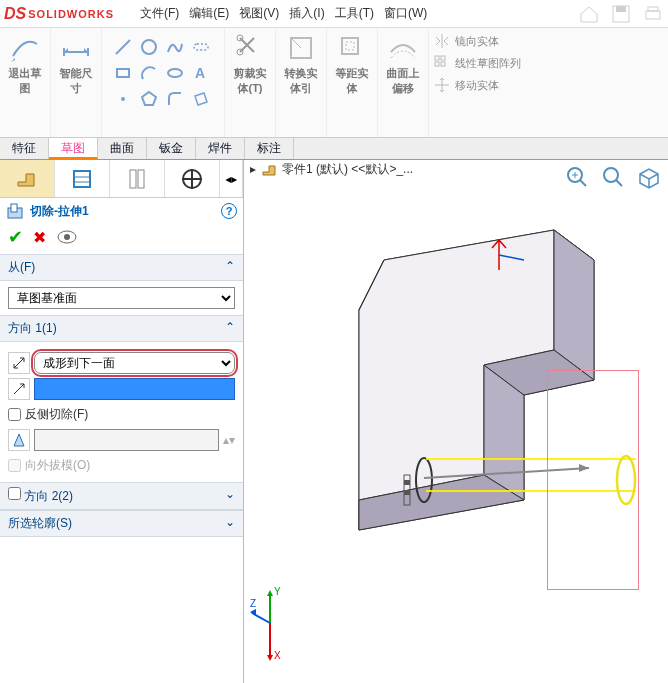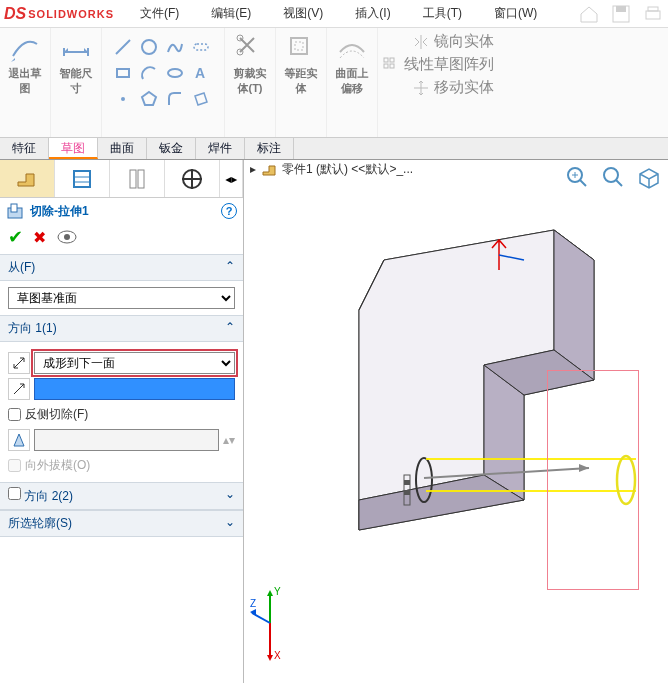--- a/index.html
+++ b/index.html
@@ -2,32 +2,32 @@
 <html><head>
 <meta charset="utf-8">
 <style>
 * { box-sizing: border-box; margin: 0; padding: 0; font-family: "Microsoft YaHei", sans-serif; }
 body { width: 668px; height: 683px; background: #fff; overflow: hidden; font-size: 12px; }
 
 .title-bar { height: 28px; display: flex; align-items: center; padding: 0 4px; border-bottom: 1px solid #ddd; }
 .logo { display: flex; align-items: center; gap: 2px; }
 .logo-ds { color: #e03030; font-weight: bold; font-style: italic; font-size: 16px; }
 .logo-text { color: #e03030; font-weight: bold; letter-spacing: 1px; font-size: 11px; }
-.menus { display: flex; gap: 24px; margin-left: 22px; }
+.menus { display: flex; gap: 2px; margin-left: 22px; }
 .menu-item { color: #333; padding: 2px 4px; cursor: pointer; }
 .title-icons { margin-left: auto; display: flex; gap: 10px; }
 .tb-icon { width: 22px; height: 22px; opacity: 0.4; }
 
 .ribbon { height: 110px; display: flex; border-bottom: 1px solid #ccc; background: #fafafa; }
 .ribbon-group { display: flex; flex-direction: column; align-items: center; justify-content: flex-start; padding: 4px 6px; border-right: 1px solid #eee; font-weight: bold; }
 .ribbon-big { display: flex; flex-direction: column; align-items: center; width: 38px; color: #777; font-size: 11px; text-align: center; }
 .ribbon-big svg { width: 32px; height: 32px; margin-bottom: 2px; }
 .ribbon-mini-grid { display: grid; grid-template-columns: repeat(4, 24px); grid-template-rows: repeat(3, 24px); gap: 2px; padding: 4px; }
 .ribbon-mini { width: 22px; height: 22px; display: flex; align-items: center; justify-content: center; }
-.ribbon-side { display: flex; flex-direction: column; gap: 4px; padding: 4px; font-size: 15px; color: #888; align-items: flex-end; }
+.ribbon-side { display: flex; flex-direction: column; gap: 4px; padding: 4px; font-size: 11px; color: #888; }
 .ribbon-side-item { display: flex; align-items: center; gap: 4px; }
 
 .tabs { height: 22px; display: flex; background: #eee; border-bottom: 1px solid #999; font-size: 12px; }
 .tab { padding: 2px 12px; border-right: 1px solid #ccc; color: #0f172a; cursor: pointer; }
 .tab.active { background: #fff; border-bottom: 2px solid #ff8000; color: #ec4899; }
 
 .workspace { display: flex; height: calc(683px - 28px - 110px - 22px); }
 
 .left-panel { width: 244px; border-right: 1px solid #bbb; display: flex; flex-direction: column; background: #fff; }
 .panel-tabs { height: 38px; display: flex; border-bottom: 1px solid #ccc; }
@@ -38,21 +38,21 @@
 .feature-header { display: flex; align-items: center; padding: 4px 6px; gap: 6px; font-weight: bold; color: #0060b0; }
 .feature-header .help { margin-left: auto; color: #0070d0; border: 1px solid #0070d0; border-radius: 50%; width: 16px; height: 16px; display: flex; align-items: center; justify-content: center; font-size: 11px; cursor: pointer; }
 .confirm-row { display: flex; align-items: center; gap: 10px; padding: 2px 8px 6px; }
 .confirm-row .ok { color: #0a0; font-size: 18px; cursor: pointer; }
 .confirm-row .cancel { color: #d00; font-size: 16px; cursor: pointer; }
 .confirm-row .eye { color: #666; }
 
 .section-head { background: #eef2f6; padding: 4px 8px; font-size: 12px; color: #004080; display: flex; justify-content: space-between; border-top: 1px solid #d0d8e0; border-bottom: 1px solid #d0d8e0; cursor: pointer; }
 .section-body { padding: 6px 8px; }
 .dropdown { width: 100%; height: 22px; border: 1px solid #888; font-size: 12px; padding: 0 4px; background: #fff; }
-.dropdown.highlight { outline: 2px solid #d04050; outline-offset: 1px; }
+.dropdown.highlight { outline: 2px solid #d04050; outline-offset: 1px; border-radius: 7px; }
 .field-row { display: flex; align-items: center; gap: 4px; margin: 4px 0; }
 .field-row .icon-box { width: 22px; height: 22px; display: flex; align-items: center; justify-content: center; border: 1px solid #ccc; }
 .small-input { flex: 1; height: 22px; border: 1px solid #2060c0; background: #3090ff; }
 .chk-row { display: flex; align-items: center; gap: 4px; padding: 2px 0; font-size: 12px; color: #333; }
 
 .viewport { flex: 1; position: relative; background: #fff; }
 .doc-breadcrumb { position: absolute; top: 0; left: 6px; display: flex; align-items: center; gap: 4px; font-size: 12px; color: #333; }
 .zoom-icons { position: absolute; top: 4px; right: 6px; display: flex; gap: 10px; }
 .triad { position: absolute; bottom: 20px; left: 6px; }
 .highlight-box { position: absolute; border: 1px solid #f08090; }
@@ -174,20 +174,29 @@
     </div>
   </div>
   <div class="ribbon-group">
     <div class="ribbon-big">
       <svg>
           <path d="M6 6 L20 20 M6 20 L20 6" stroke="#999" stroke-width="2"></path>
           <circle cx="6" cy="6" r="3" fill="none" stroke="#999"></circle>
           <circle cx="6" cy="20" r="3" fill="none" stroke="#999"></circle>
         </svg>
       <span>剪裁实体(T)</span>
+    </div>
+  </div>
+  <div class="ribbon-group">
+    <div class="ribbon-big">
+      <svg>
+          <path d="M6 6 L26 6 L26 26 L6 26 Z" fill="none" stroke="#bbb" stroke-width="2"></path>
+          <path d="M6 6 L16 16" stroke="#bbb"></path>
+        </svg>
+      <span>转换实体引</span>
     </div>
   </div>
   <div class="ribbon-group">
     <div class="ribbon-big">
       <svg>
           <rect x="6" y="6" width="16" height="16" fill="none" stroke="#bbb" stroke-width="2"></rect>
           <rect x="10" y="10" width="8" height="8" fill="none" stroke="#bbb" stroke-dasharray="2"></rect>
         </svg>
       <span>等距实体</span>
     </div>

